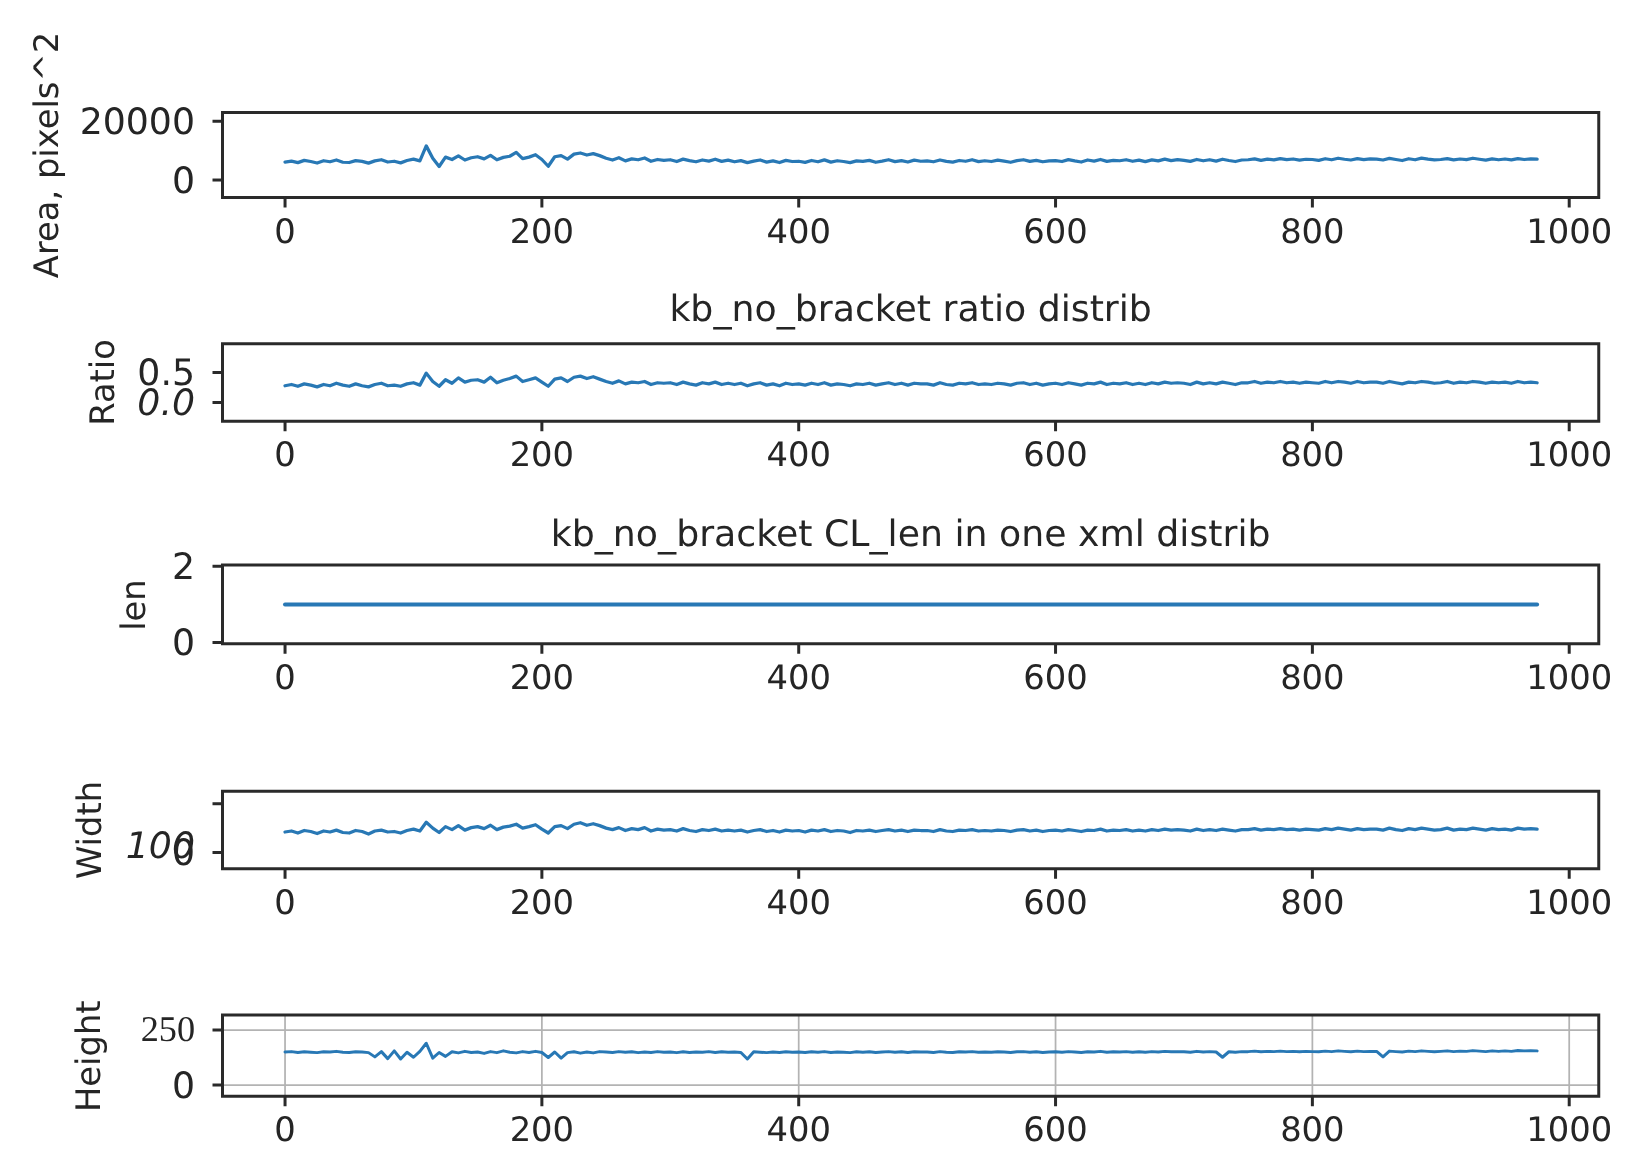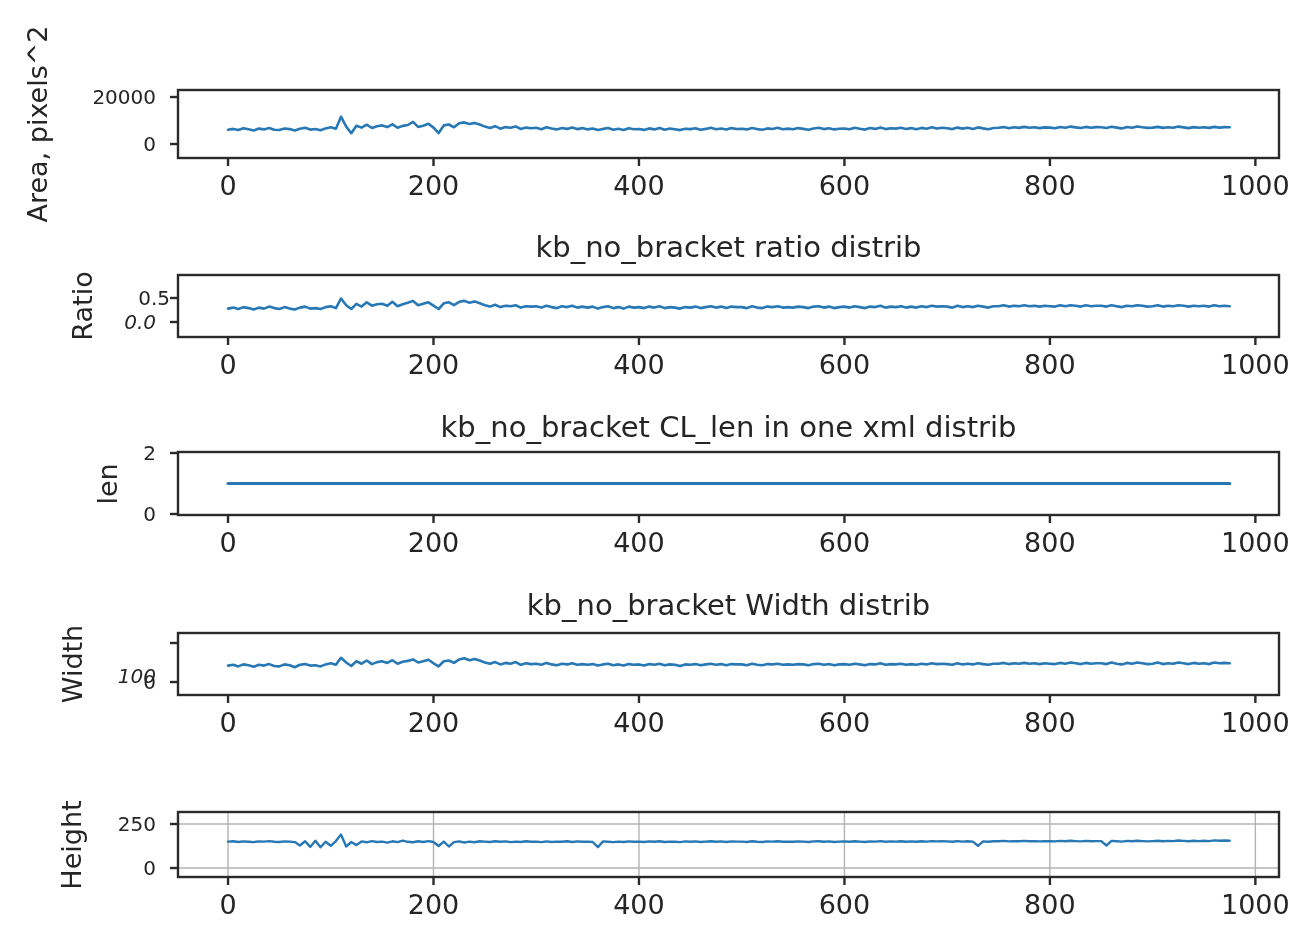--- a/index.html
+++ b/index.html
@@ -10,21 +10,21 @@
   .sub-title{
     position:absolute; left:178px; width:1101px; text-align:center;
     font-size:29px; line-height:34px; white-space:nowrap;
   }
   .ylab{
     position:absolute; transform:translate(-50%,-50%) rotate(-90deg);
     font-size:27px; line-height:28px; white-space:nowrap;
   }
   .ytick{
     position:absolute; width:130px; text-align:right;
-    font-size:20px; line-height:28px;
+    font-size:29px; line-height:28px;
   }
   .xtick{
     position:absolute; width:140px; text-align:center;
     font-size:27px; line-height:28px;
   }
   svg{position:absolute; left:0; top:0;}
 </style>
 </head>
 <body>
 
@@ -101,21 +101,20 @@
       <line x1="638.9673416067928" y1="877" x2="638.9673416067928" y2="885" stroke="#2a2a2a" stroke-width="2.4"></line>
       <line x1="844.4352897266026" y1="877" x2="844.4352897266026" y2="885" stroke="#2a2a2a" stroke-width="2.4"></line>
       <line x1="1049.9032378464121" y1="877" x2="1049.9032378464121" y2="885" stroke="#2a2a2a" stroke-width="2.4"></line>
       <line x1="1255.371185966222" y1="877" x2="1255.371185966222" y2="885" stroke="#2a2a2a" stroke-width="2.4"></line>
       <line x1="170" y1="824.0037909558624" x2="178" y2="824.0037909558624" stroke="#2a2a2a" stroke-width="2.4"></line>
       <line x1="170" y1="868.0059572163552" x2="178" y2="868.0059572163552" stroke="#2a2a2a" stroke-width="2.4"></line>
     </svg>
 
   <div class="sub-title" style="top:410px">kb_no_bracket CL_len in one xml distrib</div>
   <div class="sub-title" style="top:230px">kb_no_bracket ratio distrib</div>
-  <div class="sub-title" style="top:588px">kb_no_bracket Width distrib</div>
 
   <div class="ylab" style="left:38px;top:124px">Area, pixels^2</div>
   <div class="ylab" style="left:83px;top:306px">Ratio</div>
   <div class="ylab" style="left:108px;top:484px">len</div>
   <div class="ylab" style="left:73px;top:664px">Width</div>
   <div class="ylab" style="left:72px;top:845px">Height</div>
 
   <div id="tick-layer">
       <div class="xtick" style="left: 158.031px; top: 172px;">0</div>
       <div class="xtick" style="left: 363.499px; top: 172px;">200</div>
@@ -124,21 +123,21 @@
       <div class="xtick" style="left: 979.903px; top: 172px;">800</div>
       <div class="xtick" style="left: 1185.37px; top: 172px;">1000</div>
       <div class="ytick" style="left: 26px; top: 83.0045px;">20000</div>
       <div class="ytick" style="left: 26px; top: 130.015px;">0</div>
       <div class="xtick" style="left: 158.031px; top: 351px;">0</div>
       <div class="xtick" style="left: 363.499px; top: 351px;">200</div>
       <div class="xtick" style="left: 568.967px; top: 351px;">400</div>
       <div class="xtick" style="left: 774.435px; top: 351px;">600</div>
       <div class="xtick" style="left: 979.903px; top: 351px;">800</div>
       <div class="xtick" style="left: 1185.37px; top: 351px;">1000</div>
-      <div class="ytick" style="left: 40px; top: 283.995px;">0.5</div>
+      <div class="ytick" style="left: 26px; top: 283.995px;">0.5</div>
       <div class="ytick" style="left: 26px; top: 307.998px; font-style: italic;">0.0</div>
       <div class="xtick" style="left: 158.031px; top: 529px;">0</div>
       <div class="xtick" style="left: 363.499px; top: 529px;">200</div>
       <div class="xtick" style="left: 568.967px; top: 529px;">400</div>
       <div class="xtick" style="left: 774.435px; top: 529px;">600</div>
       <div class="xtick" style="left: 979.903px; top: 529px;">800</div>
       <div class="xtick" style="left: 1185.37px; top: 529px;">1000</div>
       <div class="ytick" style="left: 26px; top: 439.006px;">2</div>
       <div class="ytick" style="left: 26px; top: 499.994px;">0</div>
       <div class="xtick" style="left: 158.031px; top: 709px;">0</div>
@@ -148,17 +147,17 @@
       <div class="xtick" style="left: 979.903px; top: 709px;">800</div>
       <div class="xtick" style="left: 1185.37px; top: 709px;">1000</div>
       <div class="ytick" style="left: 26px; top: 662px; font-style: italic;">100</div>
       <div class="ytick" style="left: 26px; top: 668.007px;">0</div>
       <div class="xtick" style="left: 158.031px; top: 891px;">0</div>
       <div class="xtick" style="left: 363.499px; top: 891px;">200</div>
       <div class="xtick" style="left: 568.967px; top: 891px;">400</div>
       <div class="xtick" style="left: 774.435px; top: 891px;">600</div>
       <div class="xtick" style="left: 979.903px; top: 891px;">800</div>
       <div class="xtick" style="left: 1185.37px; top: 891px;">1000</div>
-      <div class="ytick" style="left: 26px; top: 810.004px;">250</div>
+      <div class="ytick" style="left: 26px; top: 810.004px; font-family: Liberation Serif, serif;">250</div>
       <div class="ytick" style="left: 26px; top: 854.006px;">0</div>
     </div>
 
 </div>
 
 </body></html>

